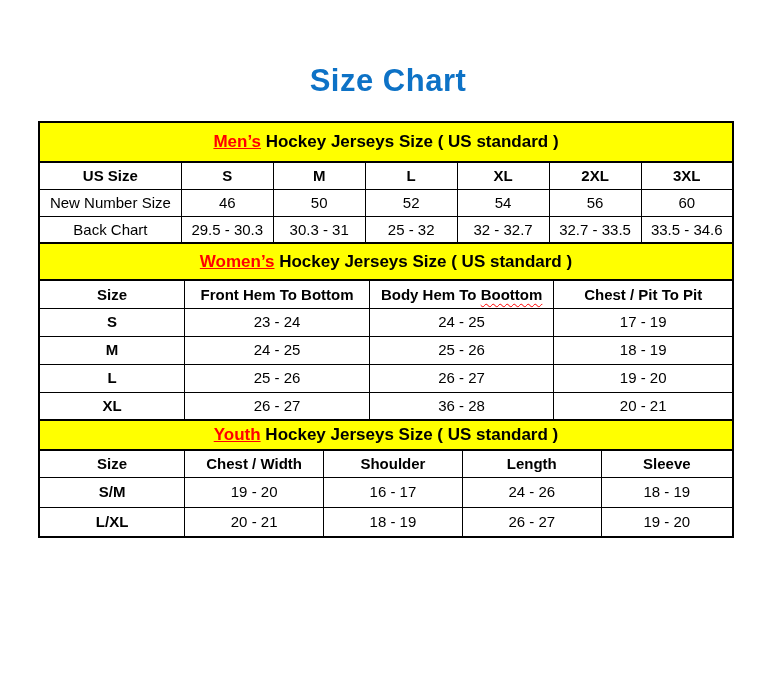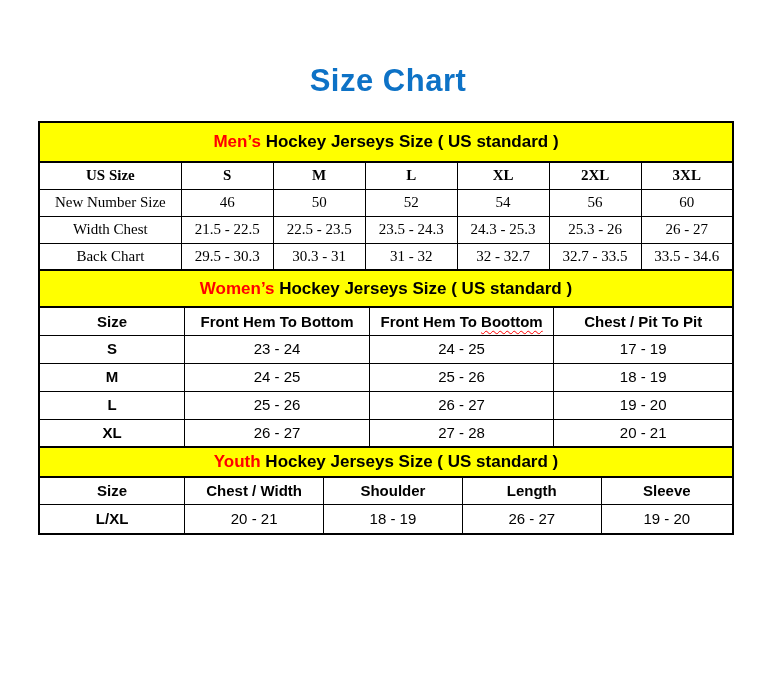--- a/index.html
+++ b/index.html
@@ -52,26 +52,26 @@
     line-height: 1.15;
     overflow: hidden;
     white-space: nowrap;
   }
   tr.band td {
     background: var(--band-yellow);
     border: 2px solid var(--grid-black);
     font-weight: 700;
     font-size: 17px;
   }
-  tr.band .accent { color: var(--accent-red); }
+  tr.band .accent { color: var(--accent-red); text-decoration: underline; }
   tr.head td { font-weight: 700; }
   td.lab-b { font-weight: 700; }
   
   .t-mens  tr.band td { height: 40px; }
-  .t-mens  tr.head td, .t-mens tr.data td { height: 27px; font-family: Liberation Serif, serif; }
+  .t-mens  tr.head td, .t-mens tr.data td { height: 27px; }
   .t-womens tr.band td { height: 37px; }
   .t-womens tr.head td, .t-womens tr.data td { height: 28px; }
   .t-youth tr.band td { height: 30px; }
   .t-youth tr.head td { height: 27px; }
   .t-youth tr.data td { height: 30px; }
   
   .t-mens  col.c-label { width: 20.5%; }
   .t-womens col.c-size { width: 21%; }
   .t-womens col.c-front { width: 26.6%; }
   .t-womens col.c-back { width: 26.6%; }
@@ -123,33 +123,24 @@
         <tr class="data">
           <td>New Number Size</td>
           <td>46</td>
           <td>50</td>
           <td>52</td>
           <td>54</td>
           <td>56</td>
           <td>60</td>
         </tr>
         <tr class="data">
-          <td>Width Chest</td>
-          <td>21.5 - 22.5</td>
-          <td>22.5 - 23.5</td>
-          <td>23.5 - 24.3</td>
-          <td>24.3 - 25.3</td>
-          <td>25.3 - 26</td>
-          <td>26 - 27</td>
-        </tr>
-        <tr class="data">
           <td>Back Chart</td>
           <td>29.5 - 30.3</td>
           <td>30.3 - 31</td>
-          <td>31 - 32</td>
+          <td>25 - 32</td>
           <td>32 - 32.7</td>
           <td>32.7 - 33.5</td>
           <td>33.5 - 34.6</td>
         </tr>
       </tbody>
     </table>
 
     <table class="size-table t-womens">
       <colgroup>
         <col class="c-size">
@@ -157,21 +148,21 @@
           <col class="c-back">
           <col class="c-chest">
       </colgroup>
       <tbody>
         <tr class="band">
           <td colspan="4"><span class="accent">Women’s</span><span> Hockey Jerseys Size ( US standard )</span></td>
         </tr>
         <tr class="head">
           <td>Size</td>
           <td>Front Hem To Bottom</td>
-          <td><span>Front Hem To </span><span class="squiggle">Boottom</span></td>
+          <td><span>Body Hem To </span><span class="squiggle">Boottom</span></td>
           <td>Chest / Pit To Pit</td>
         </tr>
         <tr class="data">
           <td class="lab-b">S</td>
           <td>23 - 24</td>
           <td>24 - 25</td>
           <td>17 - 19</td>
         </tr>
         <tr class="data">
           <td class="lab-b">M</td>
@@ -181,21 +172,21 @@
         </tr>
         <tr class="data">
           <td class="lab-b">L</td>
           <td>25 - 26</td>
           <td>26 - 27</td>
           <td>19 - 20</td>
         </tr>
         <tr class="data">
           <td class="lab-b">XL</td>
           <td>26 - 27</td>
-          <td>27 - 28</td>
+          <td>36 - 28</td>
           <td>20 - 21</td>
         </tr>
       </tbody>
     </table>
 
     <table class="size-table t-youth">
       <colgroup>
         <col class="c-size">
           <col class="c-mid">
           <col class="c-mid">
@@ -207,20 +198,27 @@
           <td colspan="5"><span class="accent">Youth</span><span> Hockey Jerseys Size ( US standard )</span></td>
         </tr>
         <tr class="head">
           <td>Size</td>
           <td>Chest / Width</td>
           <td>Shoulder</td>
           <td>Length</td>
           <td>Sleeve</td>
         </tr>
         <tr class="data">
+          <td class="lab-b">S/M</td>
+          <td>19 - 20</td>
+          <td>16 - 17</td>
+          <td>24 - 26</td>
+          <td>18 - 19</td>
+        </tr>
+        <tr class="data">
           <td class="lab-b">L/XL</td>
           <td>20 - 21</td>
           <td>18 - 19</td>
           <td>26 - 27</td>
           <td>19 - 20</td>
         </tr>
       </tbody>
     </table>
 
   </div>

